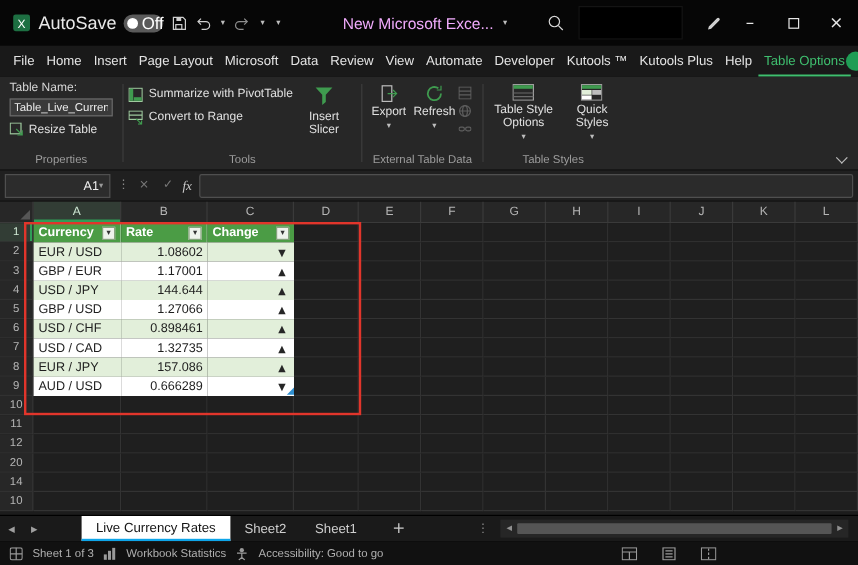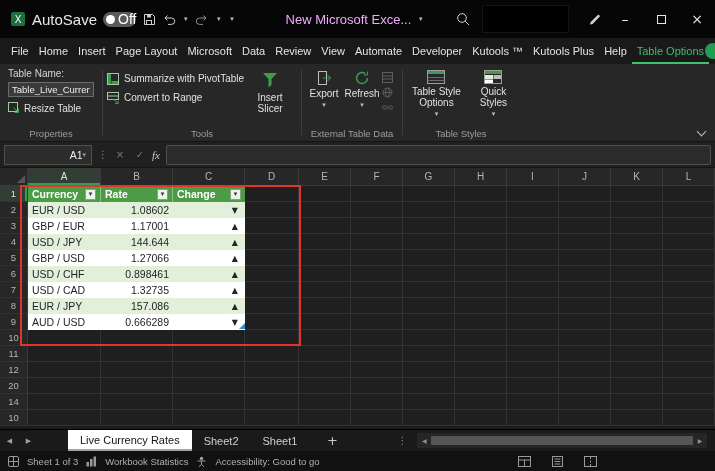--- a/index.html
+++ b/index.html
@@ -86,21 +86,21 @@
   .t-cell.rate{justify-content:flex-end;color:#1e1e1e}
   .t-cell.chg{justify-content:flex-end;color:#262626;font-size:8px;font-family:"DejaVu Sans",sans-serif;padding-right:7px}
   .red-box{position:absolute;left:20px;top:17px;width:281px;height:161px;border:2px solid #e1352b;z-index:5;pointer-events:none}
   .resize-handle{position:absolute;left:239px;top:155px;width:0;height:0;border-left:6px solid transparent;border-bottom:6px solid #2f8fd0;z-index:3}
 
   
   .tabbar{height:22px;background:#1a1a1a;display:flex;align-items:stretch;flex:0 0 auto;border-top:1px solid #000}
   .tab-nav{width:19px;display:flex;align-items:center;justify-content:center;font-size:7px;color:#9f9f9f;cursor:pointer}
   .tab-list{display:flex;margin-left:30px}
   .sheet-tab{padding:0 12px;display:flex;align-items:center;font-size:11px;color:#cfcfcf;cursor:pointer;white-space:nowrap}
-  .sheet-tab.active{background:#fff;color:#141414;border-bottom:2px solid #a3a3a3}
+  .sheet-tab.active{background:#fff;color:#141414;border-bottom:2px solid #0ea5e9}
   .tab-plus{margin-left:14px;width:18px;display:flex;align-items:center;justify-content:center;font-size:13px;color:#c9c9c9;cursor:pointer}
   .tab-dots{margin-left:56px;display:flex;align-items:center;font-size:10px;color:#8a8a8a;cursor:pointer}
   .hscroll{flex:1;margin:3px 8px 3px 10px;background:#262626;display:flex;align-items:center}
   .hs-ar{width:14px;text-align:center;font-size:6px;color:#909090;cursor:pointer}
   .hs-thumb{flex:1;height:9px;background:#555;border-radius:1px;cursor:grab}
 
   
   .statusbar{height:20px;background:#111;display:flex;align-items:center;gap:8px;padding-left:8px;font-size:9.5px;color:#b0b0b0;position:relative;flex:0 0 auto}
   .sb-text{white-space:nowrap}
   .sb-views{position:absolute;right:118px;display:flex;gap:20px;align-items:center}

